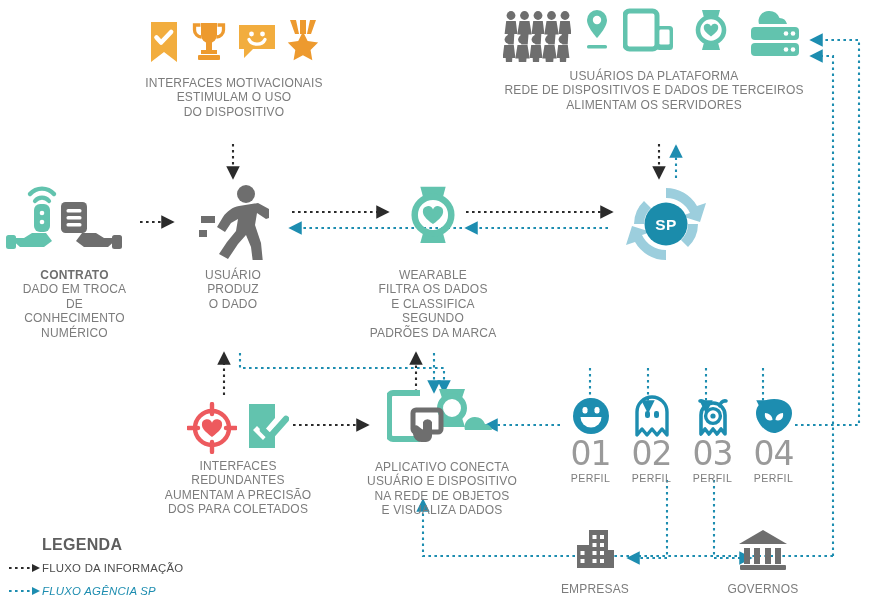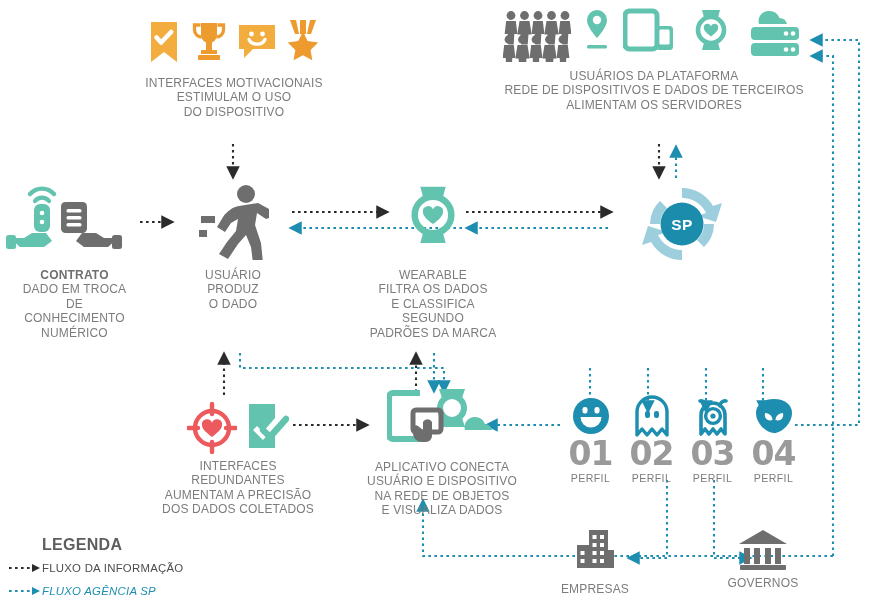--- a/index.html
+++ b/index.html
@@ -25,21 +25,21 @@
   .legend-row{display:flex;align-items:center;height:19px;margin-top:4px;}
   .legend-key{width:34px;height:10px;flex:0 0 34px;}
   .legend-label{font-size:11.4px;letter-spacing:.25px;color:#4d4d4d;}
   .legend-label.sp{color:#1d8db0;font-style:italic;}
 
   
   #profiles{position:absolute;left:560px;top:395px;width:245px;display:flex;gap:0;}
   .profile{width:61px;text-align:center;}
   .profile .glyph{height:42px;display:flex;align-items:center;justify-content:center;}
   .profile .num{
-    font-size:33px;line-height:34px;color:#9a9a9a;font-weight:700;
+    font-size:33px;line-height:34px;color:#9a9a9a;font-weight:400;
     font-family:"DejaVu Sans",sans-serif;letter-spacing:-1px;
   }
   .profile .lbl{font-size:10.6px;color:#7c7c7c;letter-spacing:.4px;margin-top:1px;}
 
   .sp-badge{
     position:absolute;left:50%;top:50%;transform:translate(-50%,-50%);
     width:43px;height:43px;border-radius:50%;background:#1b8cab;
     color:#fff;font-size:15.5px;font-weight:bold;letter-spacing:.5px;
     display:flex;align-items:center;justify-content:center;
   }
@@ -236,21 +236,21 @@
         <circle cx="21" cy="22" r="13" fill="none" stroke="#62c3ae" stroke-width="4.6"></circle>
         <path d="M21 28.5 c-5.4 -4 -7.2 -6.4 -7.2 -9 a3.7 3.7 0 0 1 7.2 -1.3 a3.7 3.7 0 0 1 7.2 1.3 c0 2.6 -1.8 5 -7.2 9 z" fill="#62c3ae"></path>
       </svg>
     </div>
     <div class="caption" style="margin-top:8px;">WEARABLE
 FILTRA OS DADOS
 E CLASSIFICA SEGUNDO
 PADRÕES DA MARCA</div>
   </div>
 
-  <div class="node" style="left:562px;top:180px;width:240px;">
+  <div class="node" style="left:546px;top:180px;width:240px;">
     <div class="sp-wrap">
       <svg width="92" height="88" viewBox="0 0 92 88">
         <path d="M46 8 a36 36 0 0 1 31 18 l9 -3 l-6 19 l-19 -6 l9 -3 a26 26 0 0 0 -24 -15 z" fill="#9ccedd"></path>
         <path d="M46 80 a36 36 0 0 1 -31 -18 l-9 3 l6 -19 l19 6 l-9 3 a26 26 0 0 0 24 15 z" fill="#9ccedd"></path>
         <path d="M78 44 a32 32 0 0 1 -10 23 l-7 -7 a22 22 0 0 0 7 -16 z" fill="#9ccedd"></path>
         <path d="M14 44 a32 32 0 0 1 10 -23 l7 7 a22 22 0 0 0 -7 16 z" fill="#9ccedd"></path>
       </svg>
       <div class="sp-badge">SP</div>
     </div>
   </div>
@@ -263,21 +263,21 @@
         <path d="M25 35 c-7.6 -5.6 -10.1 -8.7 -10.1 -12.4 a5.2 5.2 0 0 1 10.1 -1.9 a5.2 5.2 0 0 1 10.1 1.9 c0 3.7 -2.5 6.8 -10.1 12.4 z" fill="#ed5a5e"></path>
       </svg>
       <svg width="46" height="54" viewBox="0 0 46 54">
         <path d="M6 4 h26 v14 l-12 14 l-6 -6 l-4 4 l10 10 l12 -13 v21 h-26 z" fill="#62c3ae"></path>
         <path d="M20 30 l7 7 l16 -18" stroke="#62c3ae" stroke-width="6.4" fill="none" stroke-linecap="round" stroke-linejoin="round"></path>
       </svg>
     </div>
     <div class="caption" style="margin-top:5px;">INTERFACES
 REDUNDANTES
 AUMENTAM A PRECISÃO
-DOS DADOS COLETADOS</div>
+DOS PARA COLETADOS</div>
   </div>
 
   <div class="node" style="left:352px;top:388px;width:180px;">
     <div class="icons" style="height:66px;">
       <svg width="110" height="66" viewBox="0 0 110 66">
         <path d="M33 5 h-27 a4 4 0 0 0 -4 4 v38 a4 4 0 0 0 4 4 h27" fill="none" stroke="#62c3ae" stroke-width="6"></path>
         <path d="M52 1 h26 l-3 9 h-20 z" fill="#62c3ae"></path>
         <path d="M55 30 h20 l3 9 h-26 z" fill="#62c3ae"></path>
         <circle cx="65" cy="20" r="12" fill="none" stroke="#62c3ae" stroke-width="6"></circle>
         <path d="M78 42 a10 10 0 0 1 10 -13 a11 11 0 0 1 10 7 a8 8 0 0 1 7 6 z" fill="#62c3ae"></path>
@@ -372,21 +372,21 @@
         <g fill="#6e6e6e">
           <path d="M26 2 L50 16 H2 Z"></path>
           <rect x="7" y="20" width="6" height="16"></rect>
           <rect x="17" y="20" width="6" height="16"></rect>
           <rect x="28" y="20" width="6" height="16"></rect>
           <rect x="38" y="20" width="6" height="16"></rect>
           <rect x="3" y="37" width="46" height="5" rx="1"></rect>
         </g>
       </svg>
     </div>
-    <div class="caption" style="margin-top:6px;">GOVERNOS</div>
+    <div class="caption" style="margin-top:12px;">GOVERNOS</div>
   </div>
 
   <div id="legend">
     <div class="legend-title">LEGENDA</div>
 
     <div class="legend-row">
       <svg class="legend-key" viewBox="0 0 34 10">
         <path d="M1 5 H24" stroke="#2b2b2b" stroke-width="2.1" stroke-dasharray="2.6 3.4" fill="none"></path>
         <path d="M24 1 L32 5 L24 9 z" fill="#2b2b2b"></path>
       </svg>

